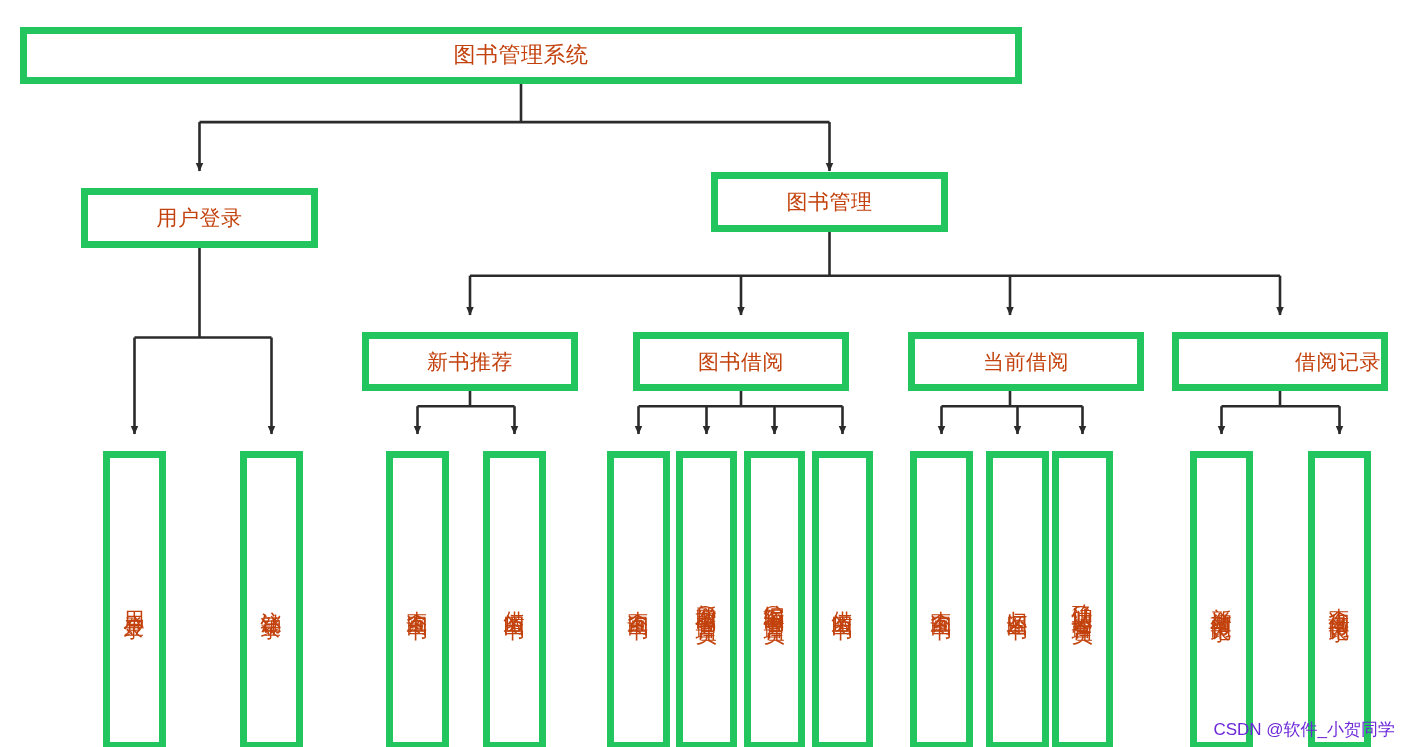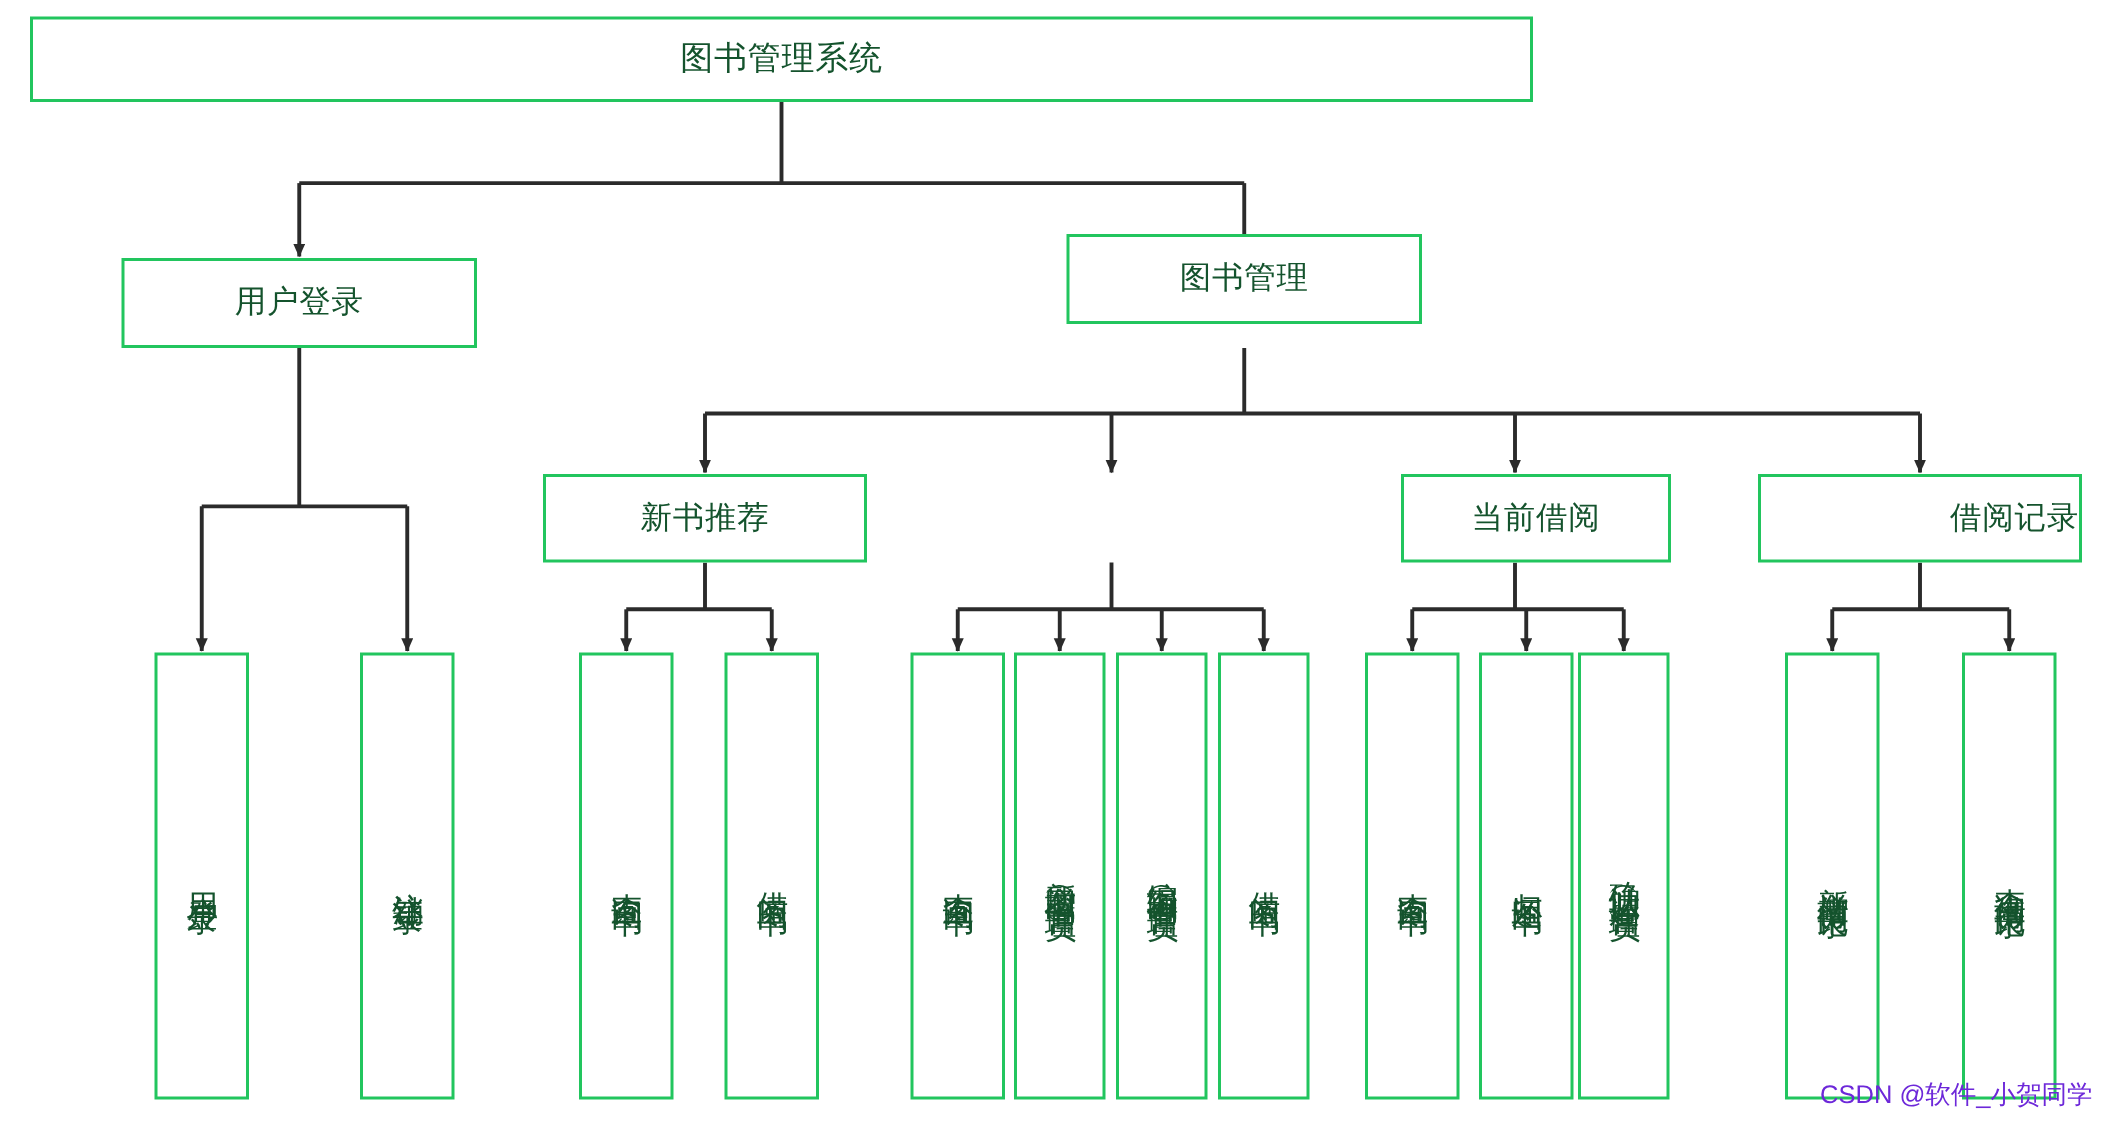--- a/index.html
+++ b/index.html
@@ -23,26 +23,27 @@
     left: 0;
     top: 0;
     width: 1405px;
     height: 747px;
     pointer-events: none;
   }
   .node {
     position: absolute;
     box-sizing: border-box;
     background: #ffffff;
-    border: 2px solid #22c55e;
+    border: 7px solid #22c55e;
     display: flex;
     align-items: center;
     justify-content: center;
-    color: #14532d;
+    color: #c2410c;
     z-index: 2;
+    margin-top: 16px;
   }
   .node-label {
     display: block;
     text-align: center;
     line-height: 1.12;
     letter-spacing: 0.5px;
   }
   
   .node.horiz .node-label {
     font-size: 21px;
@@ -132,21 +133,24 @@
   <div class="node horiz" style="left: 81px; top: 172px; width: 237px; height: 60px;">
     <span class="node-label">用户登录</span>
   </div>
   <div class="node horiz" style="left: 711px; top: 156px; width: 237px; height: 60px;">
     <span class="node-label">图书管理</span>
   </div>
 
   <div class="node horiz" style="left: 362px; top: 316px; width: 216px; height: 59px;">
     <span class="node-label">新书推荐</span>
   </div>
-  <div class="node horiz" style="left: 934px; top: 316px; width: 180px; height: 59px;">
+  <div class="node horiz" style="left: 633px; top: 316px; width: 216px; height: 59px;">
+    <span class="node-label">图书借阅</span>
+  </div>
+  <div class="node horiz" style="left: 908px; top: 316px; width: 236px; height: 59px;">
     <span class="node-label">当前借阅</span>
   </div>
   <div class="node horiz" style="left: 1172px; top: 316px; width: 216px; height: 59px; justify-content: flex-end;">
     <span class="node-label">借阅记录</span>
   </div>
 
   <div class="node vert" style="left: 103px; top: 435px; width: 63px; height: 298px;">
     <span class="node-label">用户登录</span>
   </div>
   <div class="node vert" style="left: 240px; top: 435px; width: 63px; height: 298px;">

